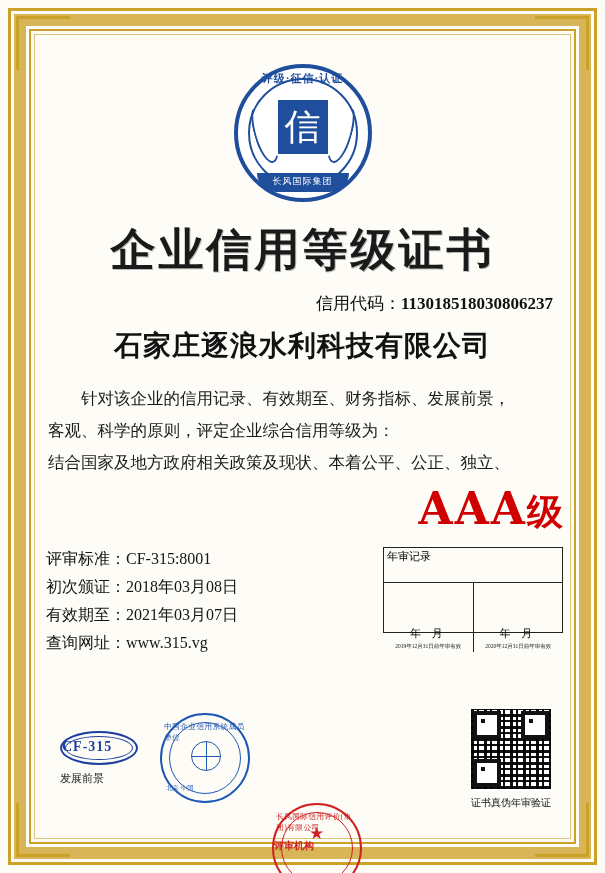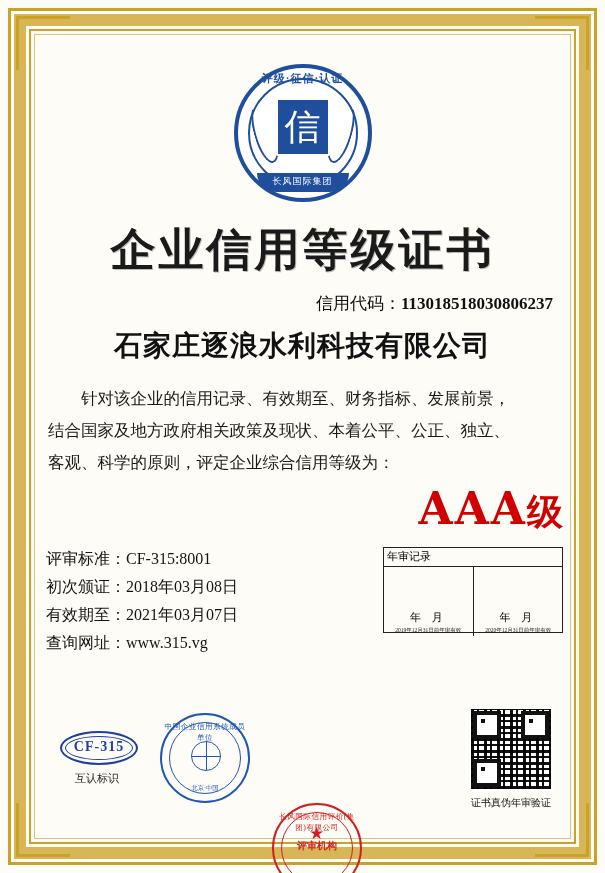--- a/index.html
+++ b/index.html
@@ -221,21 +221,21 @@
     width: 180px;
     border: 1.5px solid #222;
     box-sizing: border-box;
     margin-top: 2px;
     height: 86px;
     position: relative;
   }
   .review-title {
     font-size: 11px;
     border-bottom: 1.5px solid #222;
-    padding: 1px 0 2px 3px;
+    padding: 1px 0 18px 3px;
     height: 15px;
     line-height: 14px;
   }
   .review-cells {
     display: flex;
     height: 69px;
   }
   .review-cell {
     flex: 1;
     position: relative;
@@ -262,21 +262,21 @@
   
   .seals {
     position: absolute;
     left: 0;
     right: 0;
     bottom: 6px;
     height: 120px;
   }
   .seal {
     position: absolute;
-    text-align: center;
+    text-align: left;
   }
 
   .seal-cf {
     left: 18px;
     top: 26px;
     width: 74px;
   }
   .seal-cf .oval {
     width: 74px; height: 30px;
     border: 2px solid #1f3fa0;
@@ -453,22 +453,22 @@
     <div class="main-title">企业信用等级证书</div>
 
     <div class="code-line">
       <span class="code-label">信用代码：</span><span class="code-value">113018518030806237</span>
     </div>
 
     <div class="company-name">石家庄逐浪水利科技有限公司</div>
 
     <div class="body-text">
       <span>针对该企业的信用记录、有效期至、财务指标、发展前景，</span>
+      <span class="l2">客观、科学的原则，评定企业综合信用等级为：</span>
       <span class="l2">结合国家及地方政府相关政策及现状、本着公平、公正、独立、</span>
-      <span class="l2">客观、科学的原则，评定企业综合信用等级为：</span>
     </div>
 
     <div class="grade">
       <span class="aaa">AAA</span><span class="ji">级</span>
     </div>
 
     <div class="details-row">
       <div class="details">
         <div>评审标准：CF-315:8001</div>
         <div>初次颁证：2018年03月08日</div>
@@ -488,21 +488,21 @@
             <div class="tiny">2020年12月31日前年审有效</div>
           </div>
         </div>
       </div>
     </div>
 
     <div class="seals">
 
       <div class="seal seal-cf">
         <div class="oval">CF-315</div>
-        <div class="cap">互认标识</div>
+        <div class="cap">发展前景</div>
       </div>
 
       <div class="seal seal-round seal-blue">
         <div class="inner-ring"></div>
         <div class="arc-text">中国企业信用系统成员单位</div>
         <div class="globe"></div>
 
         <div class="bottom-text">北京·中国</div>
       </div>
 

